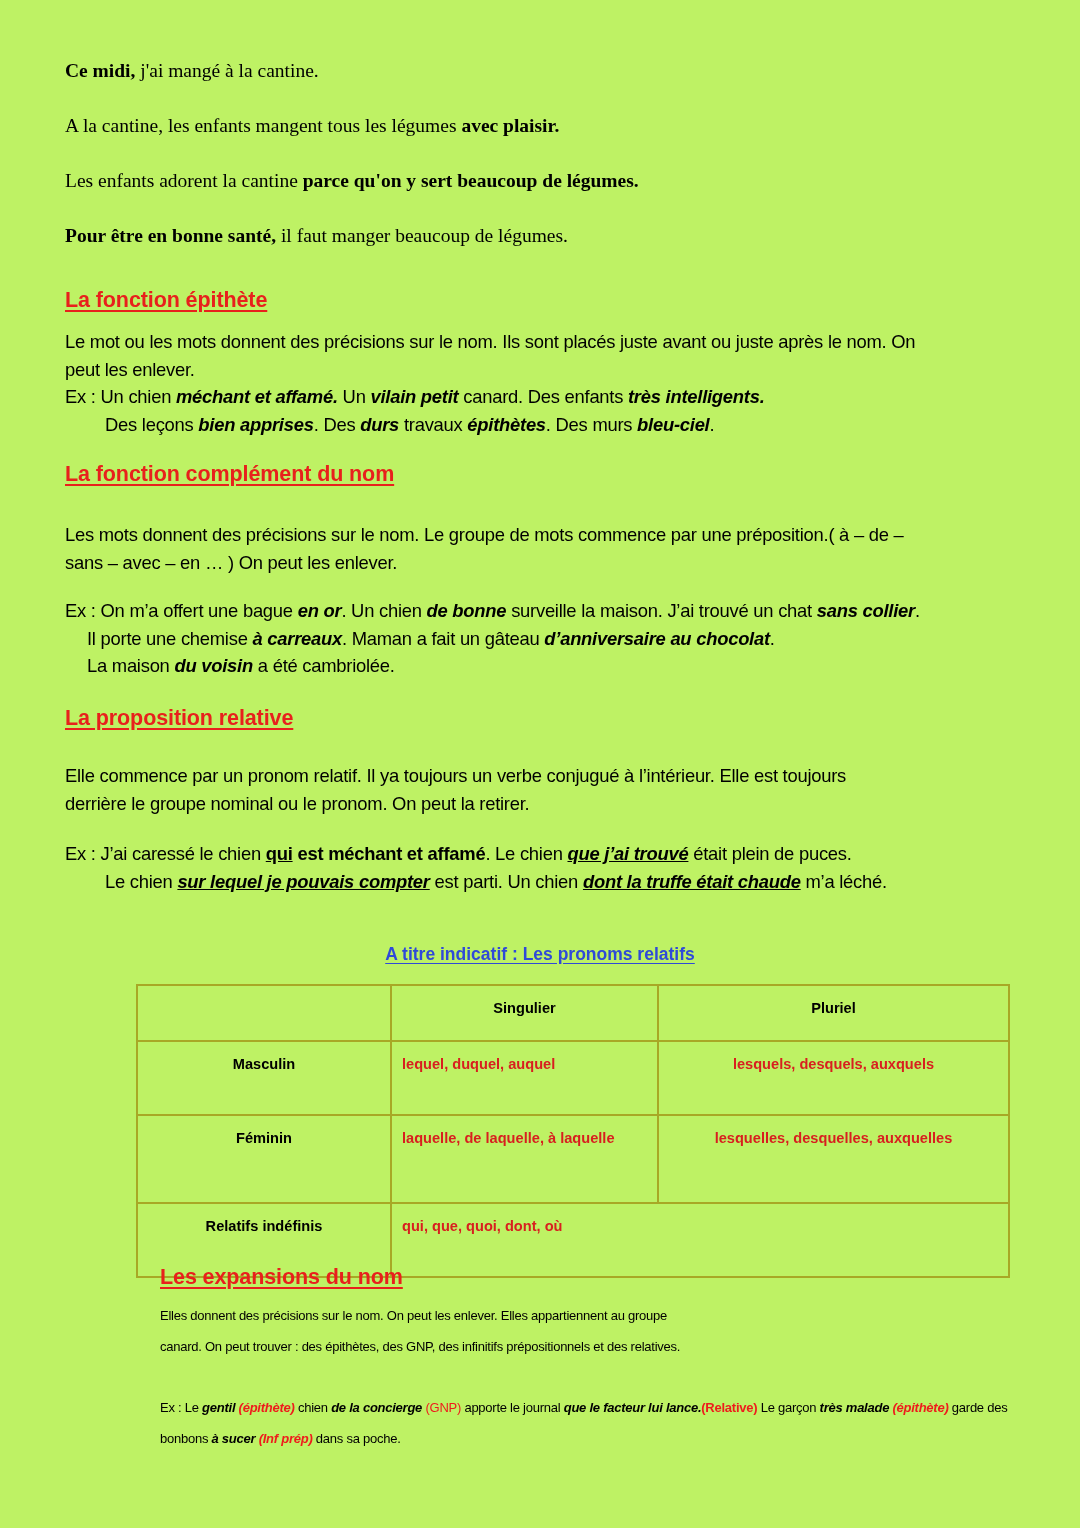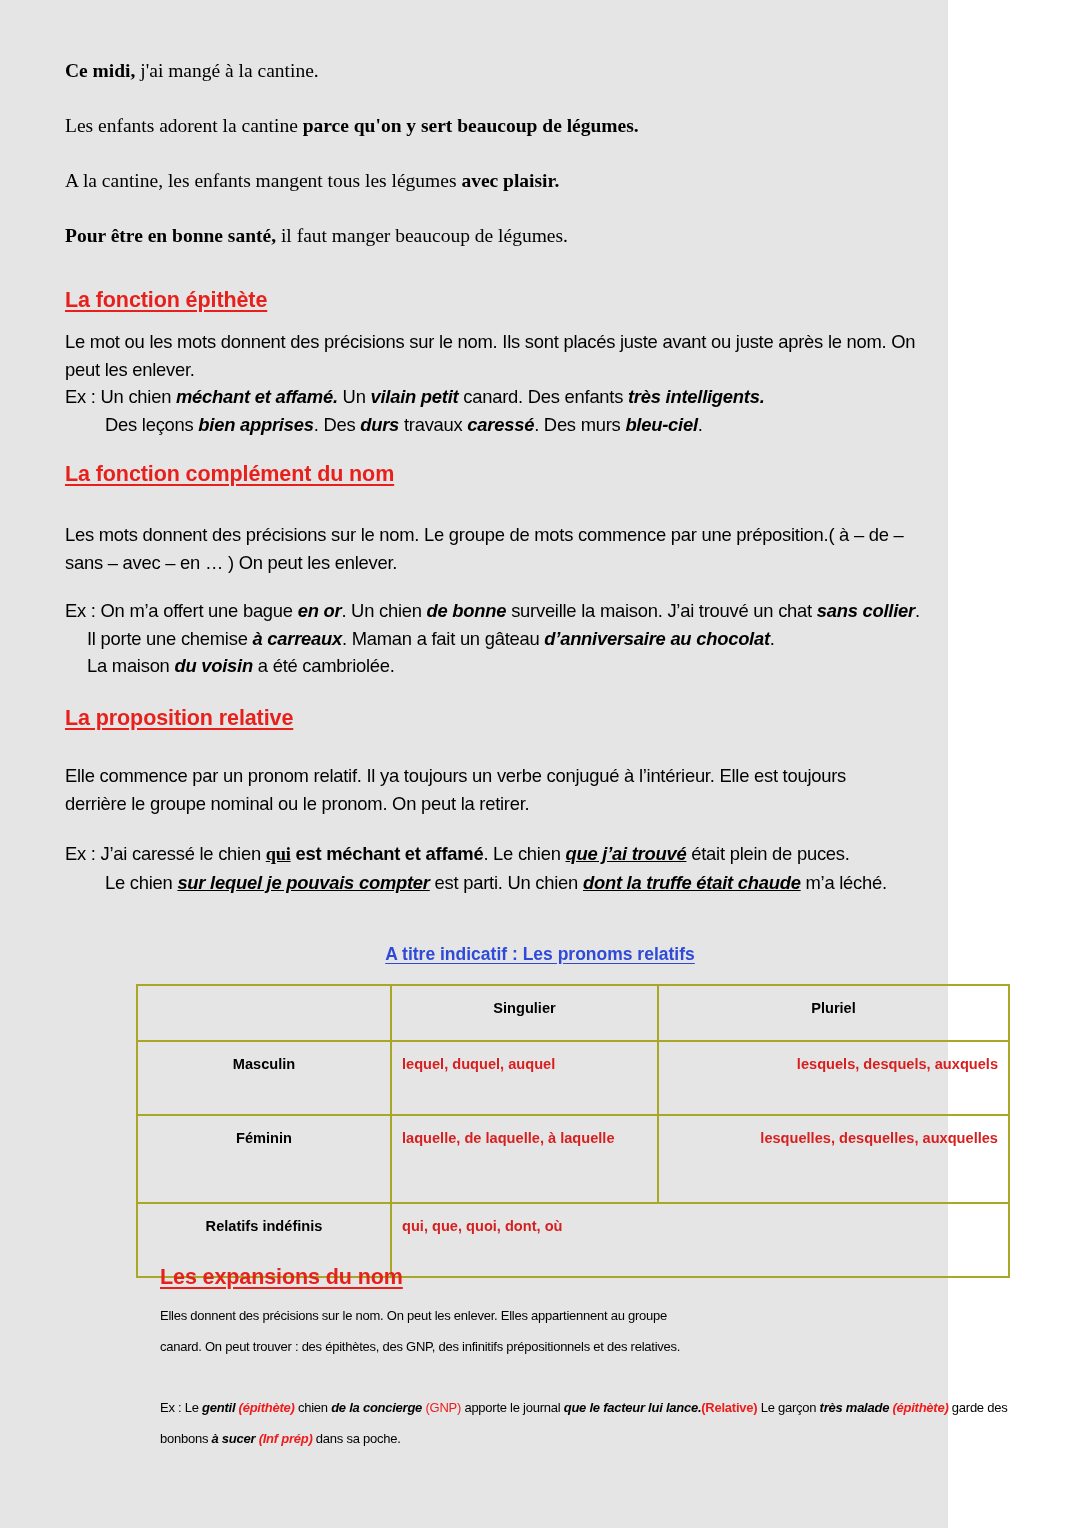--- a/index.html
+++ b/index.html
@@ -11,23 +11,23 @@
     width: 1080px;
     height: 1528px;
     position: relative;
     overflow: hidden;
     font-family: "Liberation Sans", sans-serif;
     color: #000000;
   }
   .page {
     position: absolute;
     left: 0; top: 0;
-    width: 948px;
+    width: 1080px;
     height: 1528px;
-    background: #e5e5e5;
+    background: #bef264;
   }
 
   
   .serif-block {
     position: absolute;
     left: 65px;
     top: 58px;
     width: 950px;
   }
   .serif-p {
@@ -57,21 +57,21 @@
     position: absolute;
     font-family: "Liberation Sans", sans-serif;
     font-size: 18.4px;
     line-height: 27.5px;
     color: #000;
     letter-spacing: -0.25px;
   }
   .body-text b  { font-weight: bold; }
   .bi  { font-weight: bold; font-style: italic; }
   .biu { font-weight: bold; font-style: italic; text-decoration: underline; }
-  .bu  { font-weight: bold; text-decoration: underline; font-family: Liberation Serif, serif; }
+  .bu  { font-weight: bold; text-decoration: underline; }
   .indent1 { display: inline-block; width: 40px; }
   .indent2 { display: inline-block; width: 22px; }
   .red      { color: #ee1c1c; }
   .red-bi   { color: #ee1c1c; font-weight: bold; font-style: italic; }
   .red-b    { color: #ee1c1c; font-weight: bold; }
 
   
   .table-title {
     position: absolute;
     left: 0;
@@ -96,21 +96,21 @@
   table.pronoms td {
     border: 2px solid #a8a826;
     vertical-align: top;
     padding: 14px 10px 10px 10px;
     font-family: "Liberation Sans", sans-serif;
     font-size: 14.6px;
     font-weight: bold;
   }
   td.col-label  { width: 232px; text-align: center; color: #000; }
   td.col-sing   { width: 245px; text-align: left;  color: #d81f1f; padding-left: 14px;}
-  td.col-plur   { width: 329px; text-align: right;  color: #d81f1f; padding-left: 14px;}
+  td.col-plur   { width: 329px; text-align: center;  color: #d81f1f; padding-left: 14px;}
   td.hdr        { text-align: center; color: #000; }
   tr.r-head td  { height: 30px; }
   tr.r-masc td  { height: 48px; }
   tr.r-fem  td  { height: 62px; }
   tr.r-indef td { height: 48px; }
 
   
   .final-block { position: absolute; left: 160px; top: 1300px; width: 870px; }
   .final-p {
     font-family: "Liberation Sans", sans-serif;
@@ -123,37 +123,37 @@
 </head>
 <body>
 
 <div class="page">
 
   <div class="serif-block">
     <p class="serif-p">
       <b>Ce midi,</b><span> j'ai mangé à la cantine.</span>
     </p>
     <p class="serif-p">
+      <span>A la cantine, les enfants mangent tous les légumes </span><b>avec plaisir.</b>
+    </p>
+    <p class="serif-p">
       <span>Les enfants adorent la cantine </span><b>parce qu'on y sert beaucoup de légumes.</b>
-    </p>
-    <p class="serif-p">
-      <span>A la cantine, les enfants mangent tous les légumes </span><b>avec plaisir.</b>
     </p>
     <p class="serif-p">
       <b>Pour être en bonne santé,</b><span> il faut manger beaucoup de légumes.</span>
     </p>
   </div>
 
   <div class="heading" style="left:65px; top:268px;margin-top:20px;">La fonction épithète</div>
 
   <div class="body-text" style="left:65px; top:328px; width:960px;">
     <span>Le mot ou les mots donnent des précisions sur le nom. Ils sont placés juste avant ou juste après le nom. On</span><br>
     <span>peut les enlever.</span><br>
     <span><span>Ex : Un chien </span><span class="bi">méchant et affamé.</span><span>  Un </span><span class="bi">vilain petit</span><span> canard. Des enfants </span><span class="bi">très intelligents.</span></span><br>
-    <span class="indent1"></span><span><span>Des leçons </span><span class="bi">bien apprises</span><span>.  Des  </span><span class="bi">durs</span><span> travaux </span><span class="bi">caressé</span><span>. Des murs </span><span class="bi">bleu-ciel</span><span>.</span></span>
+    <span class="indent1"></span><span><span>Des leçons </span><span class="bi">bien apprises</span><span>.  Des  </span><span class="bi">durs</span><span> travaux </span><span class="bi">épithètes</span><span>. Des murs </span><span class="bi">bleu-ciel</span><span>.</span></span>
   </div>
 
   <div class="heading" style="left:65px; top:462px;">La fonction complément du nom</div>
 
   <div class="body-text" style="left:65px; top:521px; width:960px;">
     <span>Les mots donnent des précisions sur le nom. Le groupe de mots commence par une préposition.( à – de –</span><br>
     <span>sans – avec – en … ) On peut les enlever.</span>
   </div>
 
   <div class="body-text" style="left:65px; top:597px; width:970px;">

